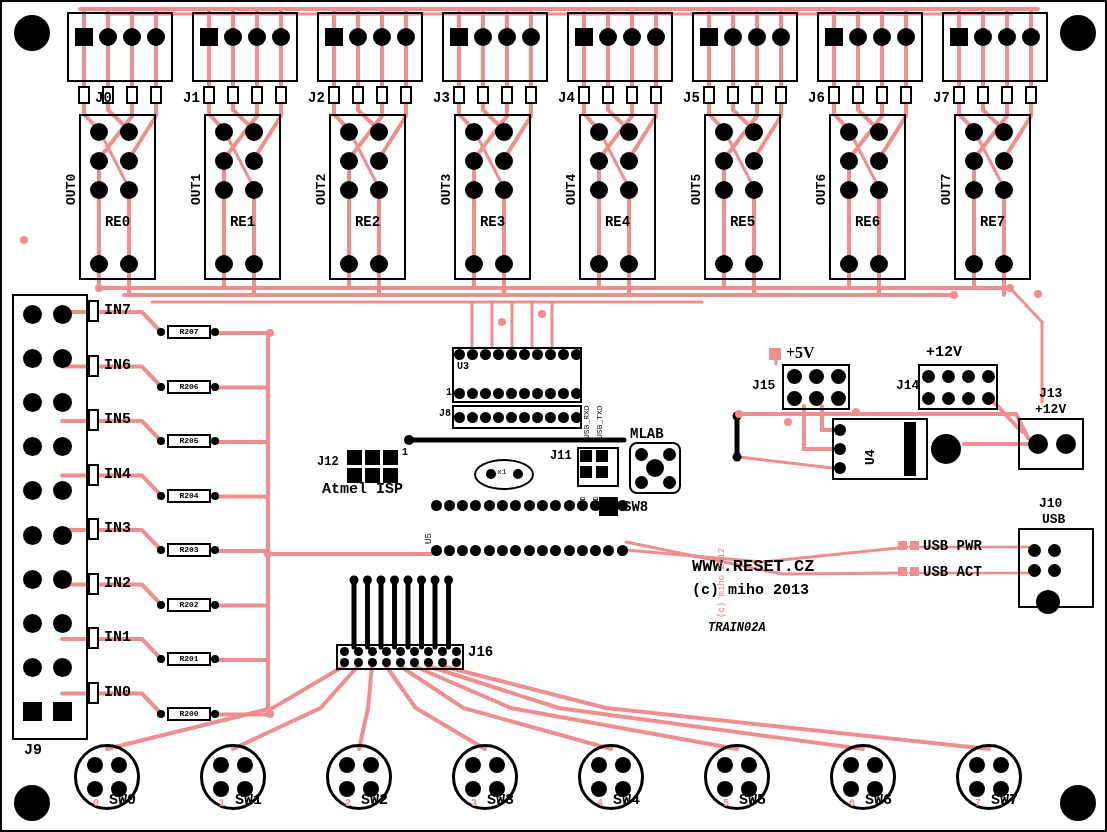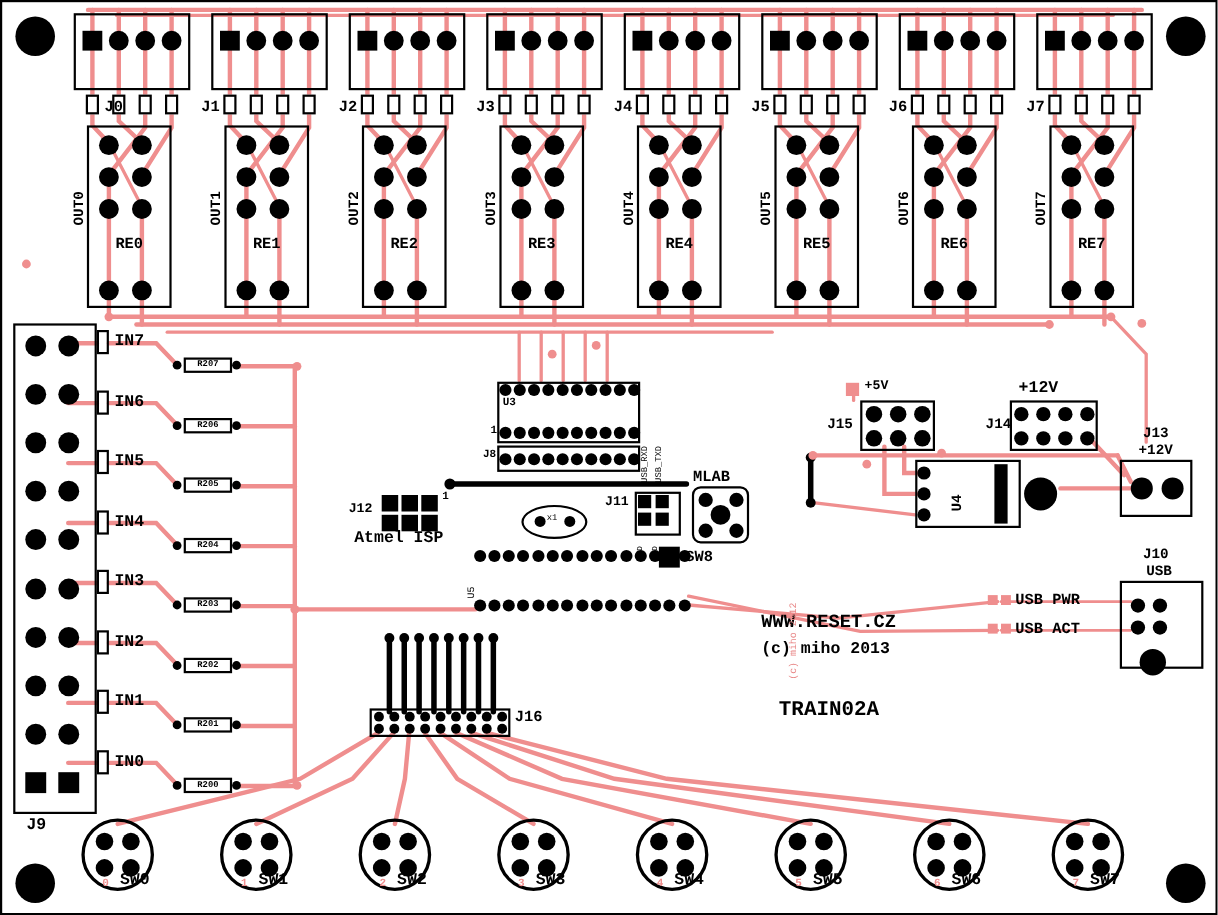--- a/index.html
+++ b/index.html
@@ -240,21 +240,21 @@
       <circle cx="540" cy="312" r="4" fill="#ef8e8e"></circle>
       <circle cx="1036" cy="292" r="4" fill="#ef8e8e"></circle>
       <circle cx="854" cy="410" r="4" fill="#ef8e8e"></circle>
       <circle cx="786" cy="420" r="4" fill="#ef8e8e"></circle>
       <circle cx="266" cy="552" r="4" fill="#ef8e8e"></circle>
       <circle cx="952" cy="293" r="4" fill="#ef8e8e"></circle>
     </svg>
 
   <div class="lbl" style="left:690px;top:556px;font-size:17px;">WWW.RESET.CZ</div>
   <div class="lbl" style="left:690px;top:581px;font-size:15px;">(c) miho 2013</div>
-  <div class="lbl" style="left:706px;top:634px;font-size:19px;">TRAIN02A</div>
+  <div class="lbl" style="left:706px;top:620px;font-size:12px;font-style:italic;">TRAIN02A</div>
   <div class="lbl vlbl pink thin" style="left:716px;top:616px;font-size:9px;">(c) miho 2012</div>
 
   <div class="lbl" style="left:22px;top:741px;font-size:15px;">J9</div>
 
   <div class="lbl" style="left:455px;top:360px;font-size:10px;">U3</div>
   <div class="lbl" style="left:444px;top:386px;font-size:10px;">1</div>
   <div class="lbl" style="left:437px;top:407px;font-size:10px;">J8</div>
   <div class="lbl vlbl thin" style="left:581px;top:437px;font-size:8px;">USB_RXD</div>
   <div class="lbl vlbl thin" style="left:594px;top:437px;font-size:8px;">USB_TXD</div>
   <div class="lbl" style="left:548px;top:448px;font-size:12px;">J11</div>
@@ -262,21 +262,21 @@
   <div class="lbl vlbl thin" style="left:591px;top:507px;font-size:7px;">RXD</div>
   <div class="lbl" style="left:628px;top:425px;font-size:14px;">MLAB</div>
   <div class="lbl" style="left:621px;top:498px;font-size:14px;">SW8</div>
   <div class="lbl" style="left:315px;top:454px;font-size:12px;">J12</div>
   <div class="lbl" style="left:400px;top:446px;font-size:10px;">1</div>
   <div class="lbl" style="left:320px;top:480px;font-size:15px;">Atmel ISP</div>
   <div class="lbl thin" style="left:495px;top:466px;font-size:8px;">x1</div>
   <div class="lbl vlbl thin" style="left:423px;top:542px;font-size:9px;">U5</div>
   <div class="lbl" style="left:466px;top:643px;font-size:14px;">J16</div>
 
-  <div class="lbl" style="left:784px;top:343px;font-size:12px;">+5V</div>
+  <div class="lbl" style="left:784px;top:343px;font-size:16px;font-family:Liberation Serif, serif;">+5V</div>
   <div class="lbl" style="left:750px;top:377px;font-size:13px;">J15</div>
   <div class="lbl" style="left:924px;top:343px;font-size:15px;">+12V</div>
   <div class="lbl" style="left:894px;top:377px;font-size:13px;">J14</div>
   <div class="lbl vlbl" style="left:862px;top:463px;font-size:13px;">U4</div>
   <div class="lbl" style="left:1037px;top:385px;font-size:13px;">J13</div>
   <div class="lbl" style="left:1033px;top:401px;font-size:13px;">+12V</div>
   <div class="lbl" style="left:1037px;top:495px;font-size:13px;">J10</div>
   <div class="lbl" style="left:1040px;top:511px;font-size:13px;">USB</div>
   <div class="lbl" style="left:921px;top:537px;font-size:14px;">USB PWR</div>
   <div class="lbl" style="left:921px;top:563px;font-size:14px;">USB ACT</div>

